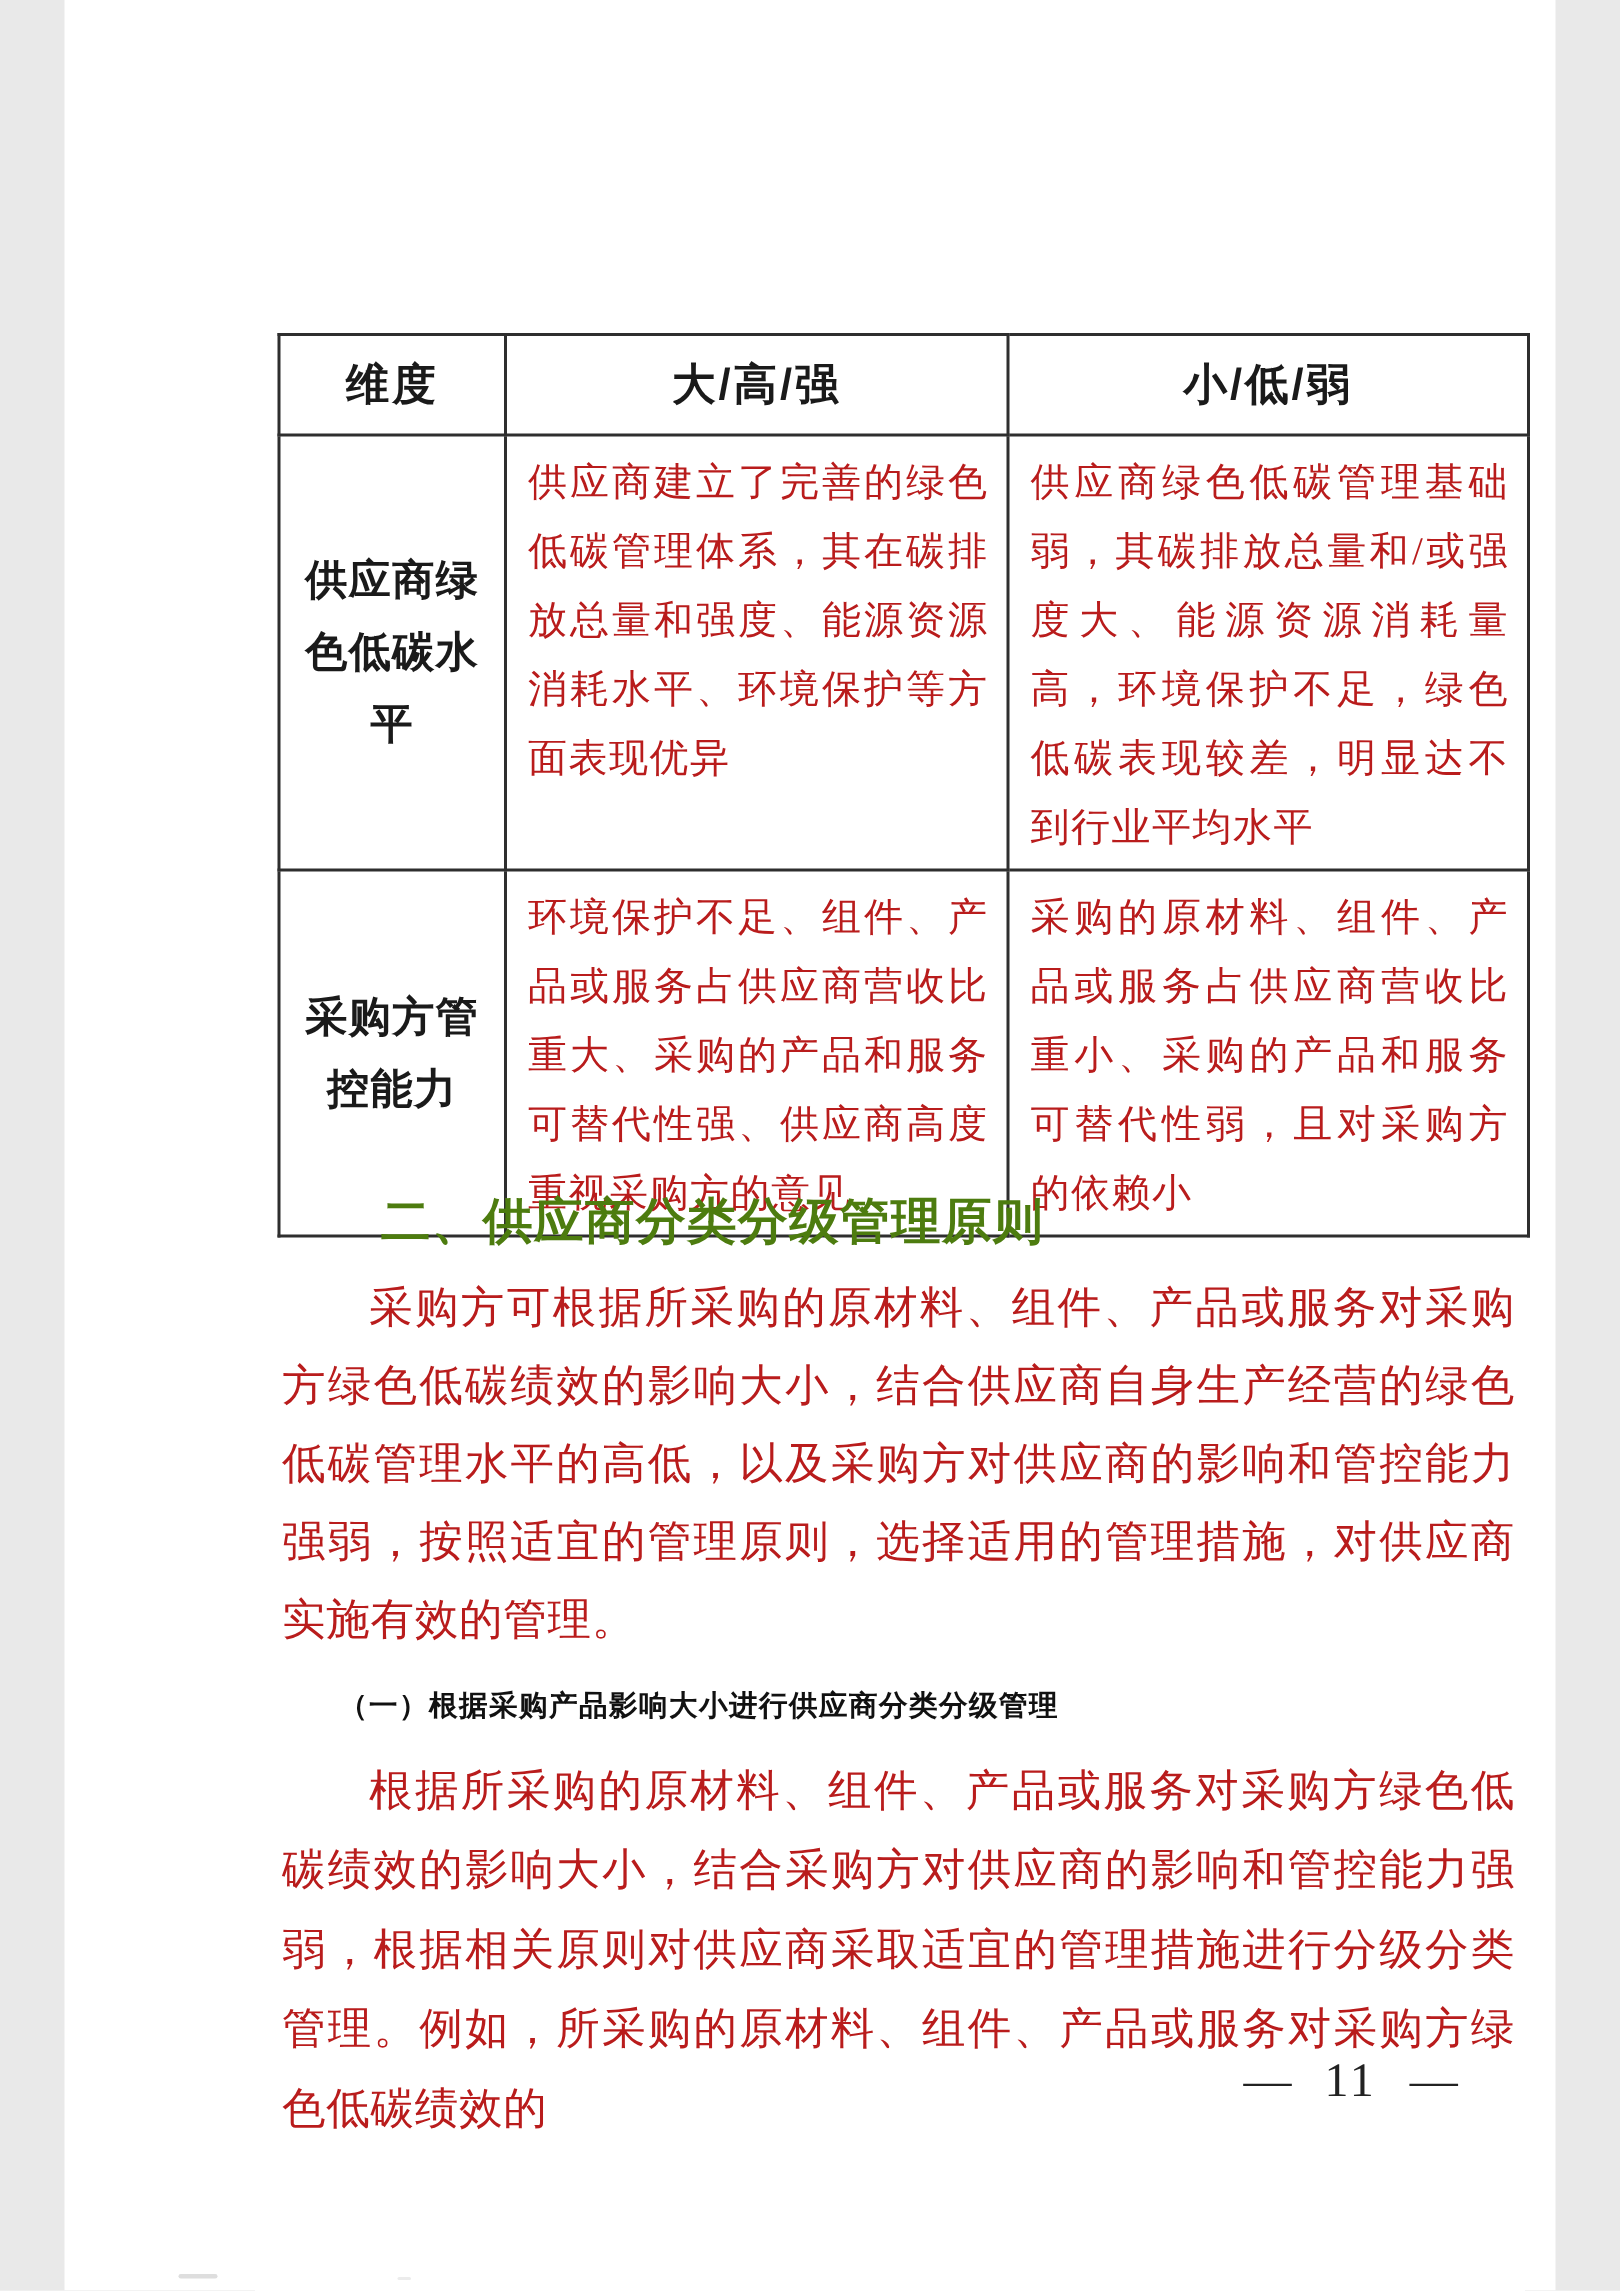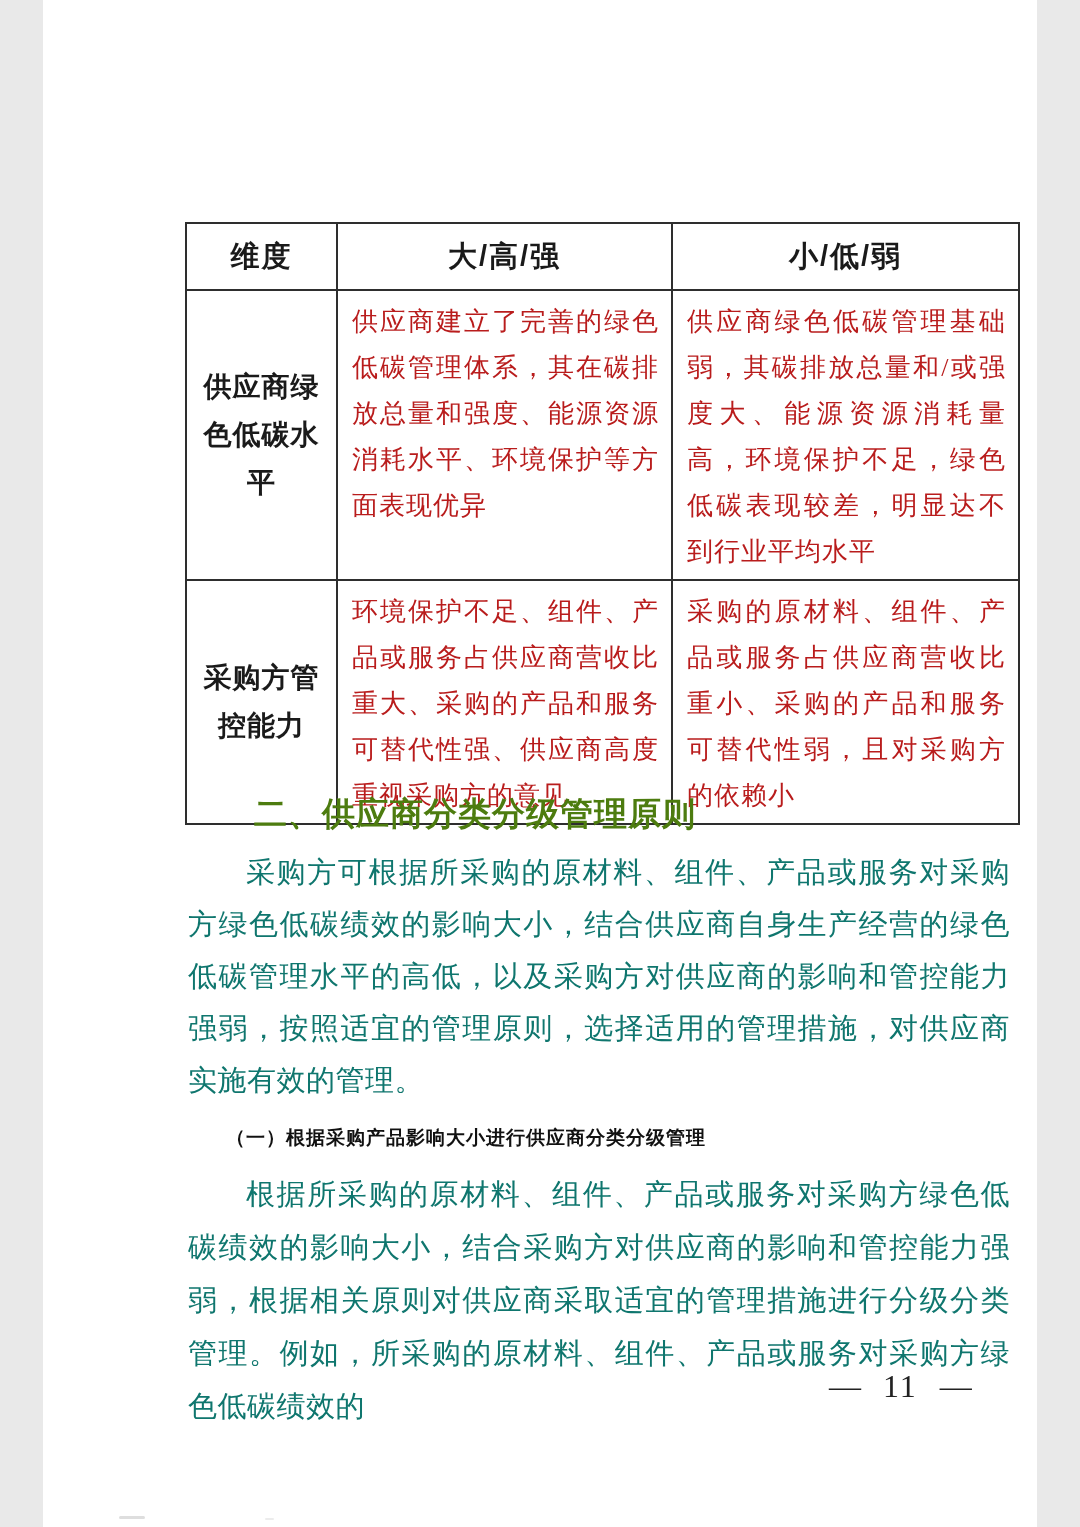--- a/index.html
+++ b/index.html
@@ -77,21 +77,21 @@
     color: #4d7c0f;
   }
   .para {
     font-size: 29px;
     line-height: 52px;
     text-indent: 2em;
     text-align: justify;
     text-justify: inter-ideograph;
     letter-spacing: 0.5px;
     margin-top: 12px;
-    color: #0f766e;
+    color: #b91c1c;
   }
   .sub-heading {
     font-weight: 700;
     font-size: 19px;
     line-height: 44px;
     text-indent: 2em;
     letter-spacing: 1px;
     margin-top: 10px;
     color: #111;
   }

